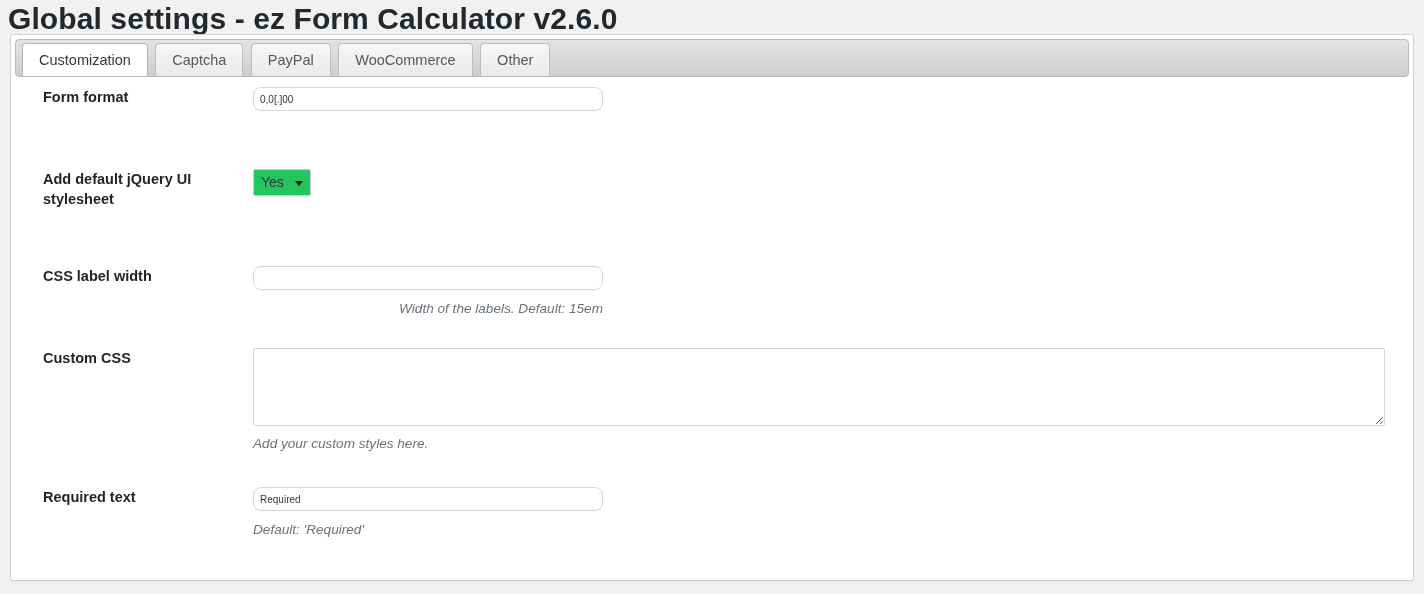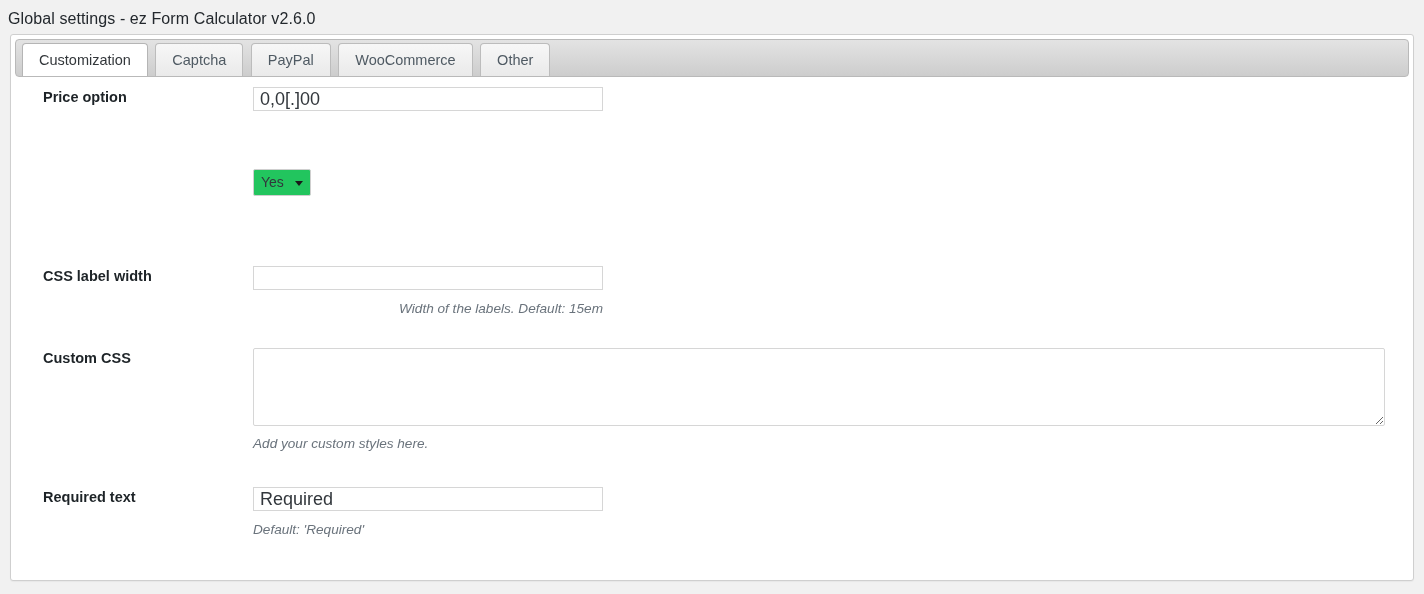--- a/index.html
+++ b/index.html
@@ -5,22 +5,22 @@
   * { box-sizing: border-box; }
   html, body {
     margin: 0; padding: 0;
     width: 1424px; height: 594px;
     background: #f1f1f1;
     font-family: "Liberation Sans", sans-serif;
     overflow: hidden;
   }
 
   .page-title {
-    font-size: 16px;
-    font-weight: 400;
+    font-size: 30px;
+    font-weight: 700;
     color: #23282d;
     padding: 4px 0 0 8px;
     margin: 0;
     line-height: 29px;
     letter-spacing: 0.1px;
   }
 
   
   .panel {
     position: absolute;
@@ -84,26 +84,26 @@
     font-size: 14.5px;
     font-weight: bold;
     color: #1d2327;
     line-height: 20px;
   }
   .field { position: absolute; left: 242px; top: 0; }
 
   input.txt {
     width: 350px;
     height: 24px;
-    font-size: 18px;
+    font-size: 10px;
     font-family: "Liberation Sans", sans-serif;
     color: #32373c;
     padding: 2px 6px;
     border: 1px solid #d6d6d6;
-    border-radius: 0;
+    border-radius: 8px;
     background: #fff;
     outline: none;
   }
   textarea.area {
     width: 1132px;
     height: 78px;
     font-size: 14px;
     font-family: "Liberation Sans", sans-serif;
     color: #32373c;
     padding: 4px 6px;
@@ -172,27 +172,28 @@
       <span>WooCommerce</span>
     </span>
     <span class="tab">
       <span>Other</span>
     </span>
   </div>
 
   <div class="form">
 
     <div class="row" style="height:82px;">
-      <div class="label">Price option</div>
+      <div class="label">Form format</div>
       <div class="field">
         <input class="txt" type="text" value="0,0[.]00" style="">
       </div>
     </div>
 
     <div class="row" style="height:85px;">
+      <div class="label" style="width:185px;">Add default jQuery UI stylesheet</div>
       <div class="field">
         <div class="selwrap">
           <span class="selval">Yes</span>
           <span class="arrow"></span>
         </div>
       </div>
     </div>
 
     <div class="row" style="height:82px;margin-top:12px;">
       <div class="label">CSS label width</div>

